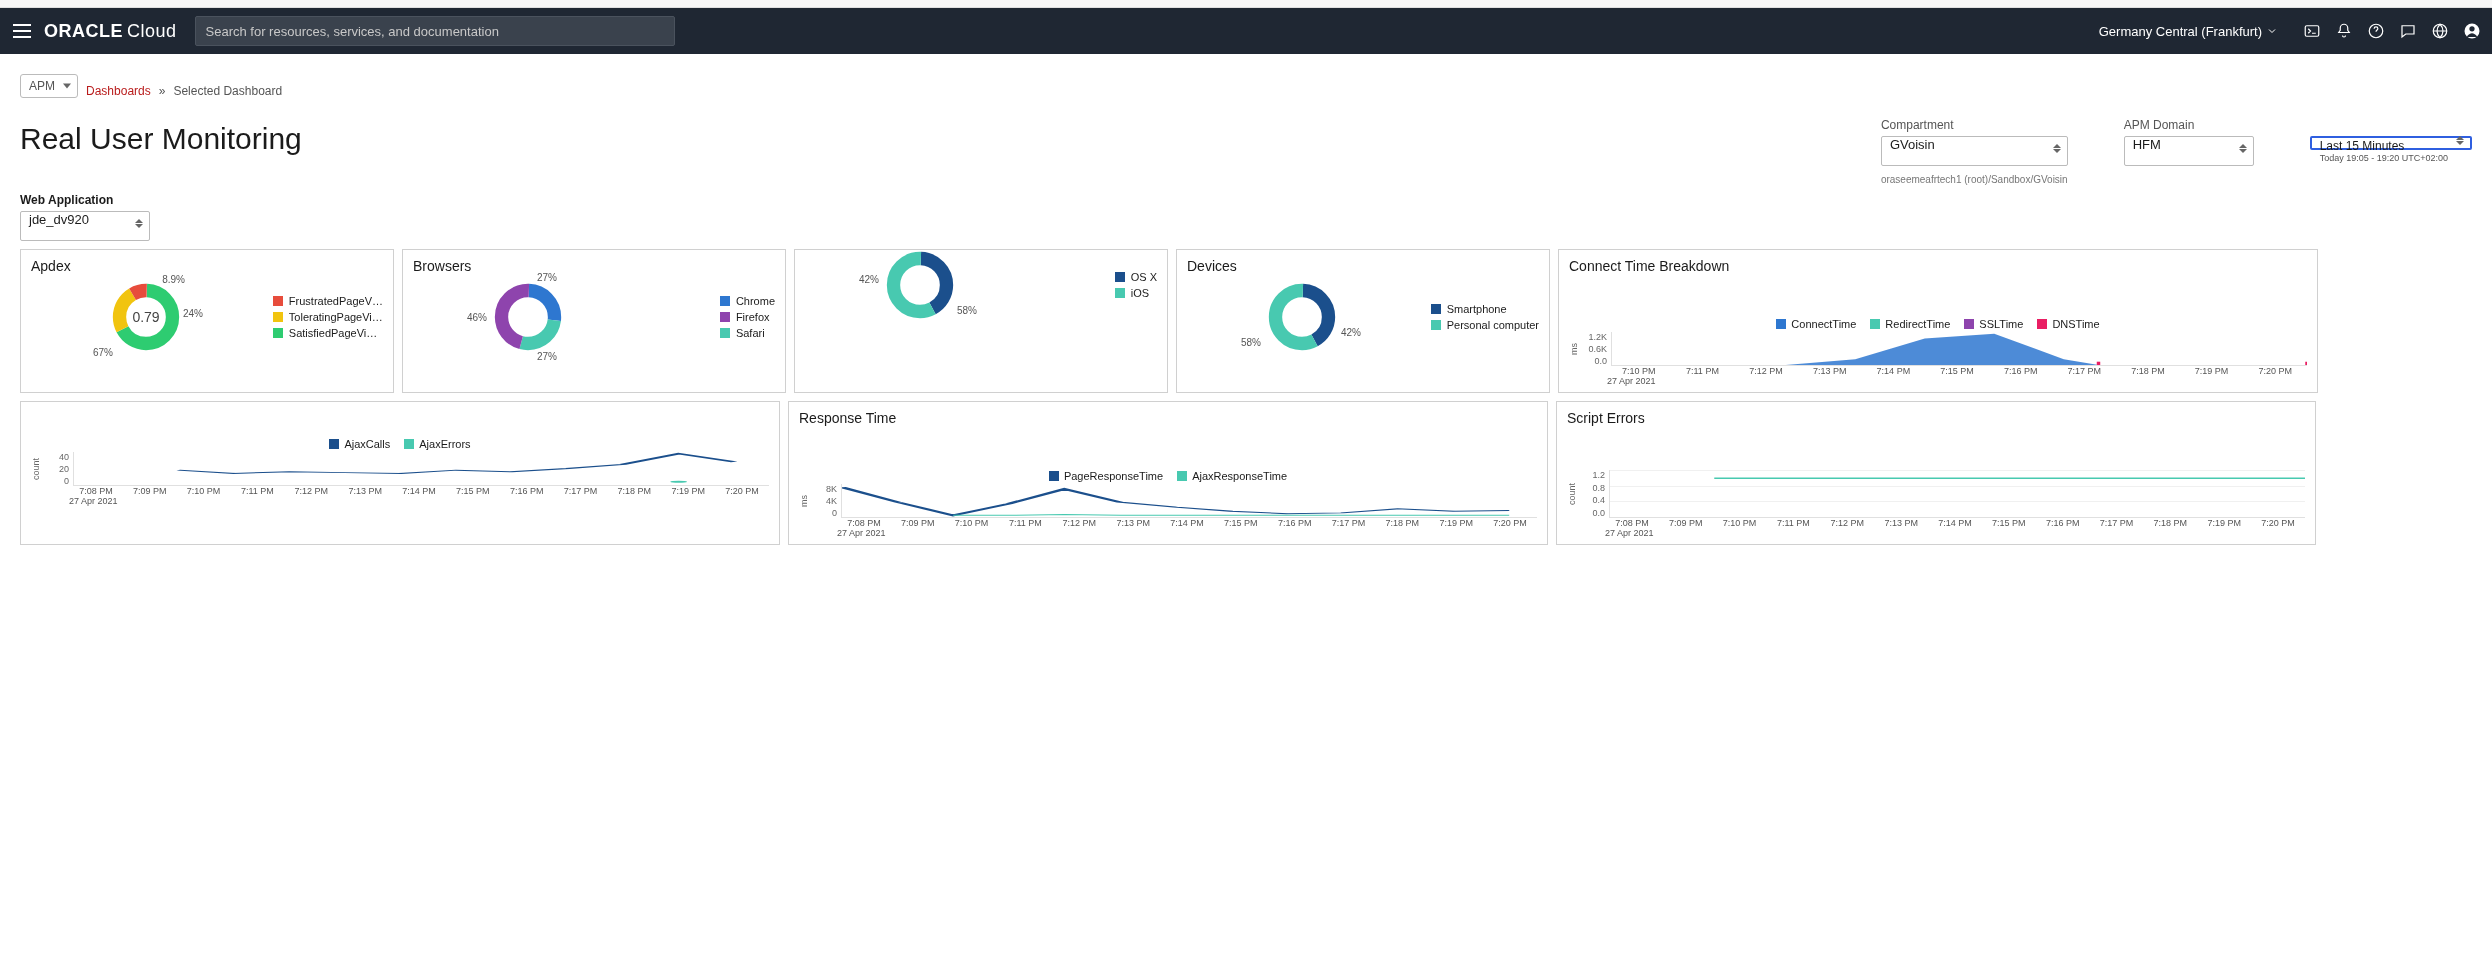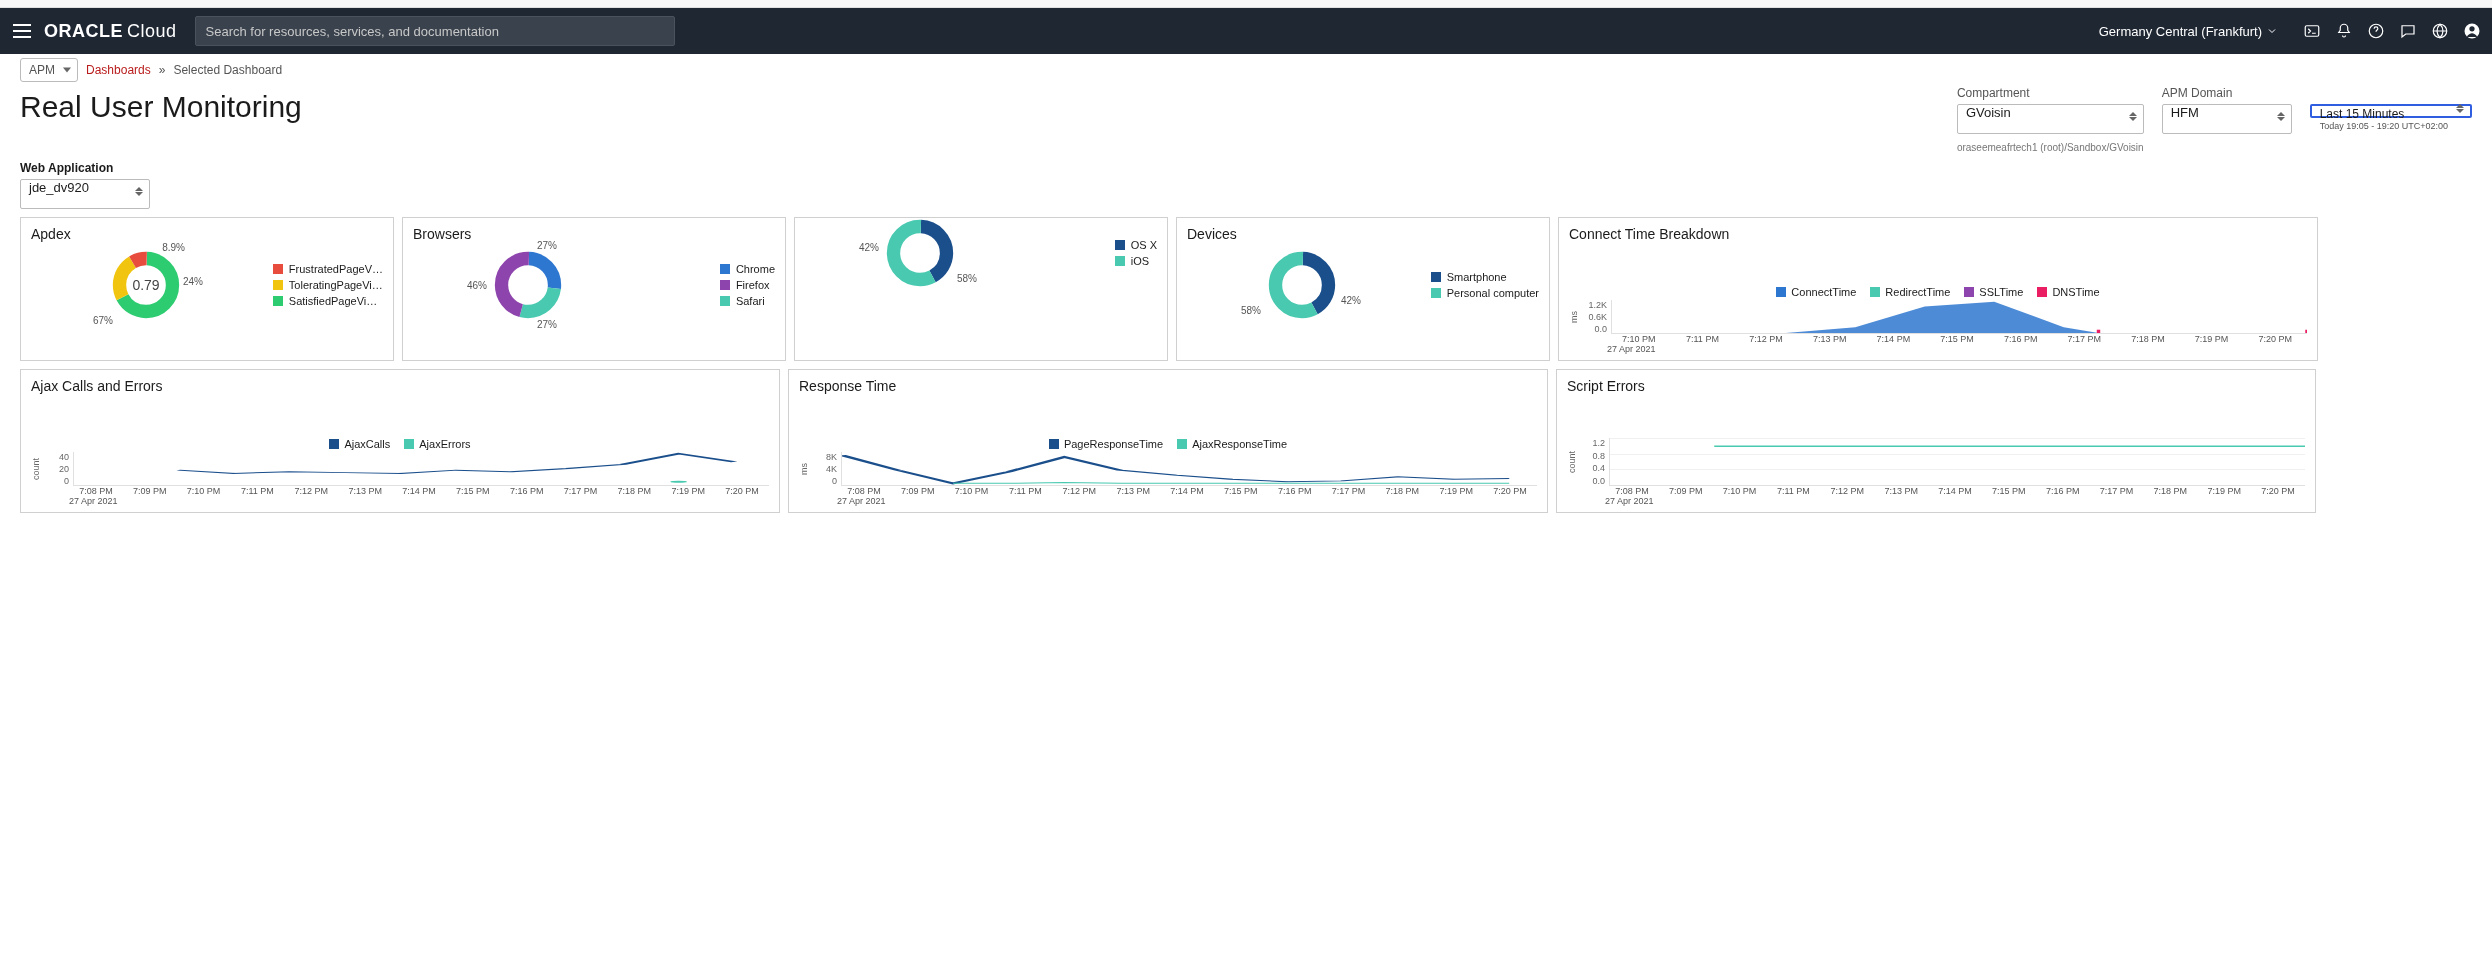--- a/index.html
+++ b/index.html
@@ -11,28 +11,28 @@
   .brand { font-size:18px; letter-spacing:.5px; display:flex; align-items:baseline; gap:4px; font-weight:300;}
   .brand b{font-weight:600;}
   .search-wrap { position:relative; margin-left:8px;}
   .search-wrap input { width:480px; height:30px; background:#3a424d; border:1px solid #4a525d; color:#fff; padding:0 10px; font-size:13px; border-radius:2px;}
   .search-wrap input::placeholder{color:#c8c8c8;}
   .spacer{flex:1;}
   .region { font-size:13px; display:flex; align-items:center; gap:4px; cursor:pointer;}
   .hicons { display:flex; gap:12px; margin-left:14px; align-items:center;}
   .hicon { width:20px; height:20px; display:flex; align-items:center; justify-content:center; cursor:pointer; color:#fff;}
   .hicon svg{width:18px;height:18px;fill:none;stroke:#fff;stroke-width:1.6;}
-  .crumbs-row{display:flex;align-items:center;gap:8px;padding:4px 20px;font-size:12px;color:#555;}
+  .crumbs-row{display:flex;align-items:flex-end;gap:8px;padding:20px 20px;font-size:12px;color:#555;}
   .apm-sel{border:1px solid #bbb;border-radius:3px;padding:4px 22px 4px 8px;font-size:12px;background:#fff;position:relative;cursor:pointer;}
   .apm-sel::after{content:"";position:absolute;right:6px;top:50%;width:0;height:0;border-left:4px solid transparent;border-right:4px solid transparent;border-top:5px solid #666;transform:translateY(-50%);}
   .crumbs-row a{color:#b91c1c;text-decoration:none;}
   .page-row{display:flex;align-items:flex-start;justify-content:space-between;padding:0 20px;}
   h1.page-title{font-size:30px;font-weight:400;margin-top:4px;}
   .filters{display:flex;gap:18px;align-items:flex-start;}
-  .fil-col{display:flex;flex-direction:column;gap:4px;font-size:12px;}
+  .fil-col{display:flex;flex-direction:column;gap:4px;font-size:12px;margin-left:38px;}
   .fil-col label{color:#555;font-size:12px;}
   .fil-sel{border:1px solid #bbb;height:30px;min-width:130px;padding:0 22px 2px 8px;font-size:13px;position:relative;background:#fff;border-radius:2px;cursor:pointer;}
   .fil-sel::after{content:"";position:absolute;right:6px;top:50%;width:0;height:0;border-left:4px solid transparent;border-right:4px solid transparent;border-top:4px solid #666;transform:translateY(-2px);}
   .fil-sel::before{content:"";position:absolute;right:6px;top:50%;width:0;height:0;border-left:4px solid transparent;border-right:4px solid transparent;border-bottom:4px solid #666;transform:translateY(-7px);}
   .time-sel{border:2px solid #2f5fe0;height:14px;min-width:130px;padding:2px 22px 2px 8px;position:relative;background:#fff;border-radius:2px;cursor:pointer;}
   .time-sel .t1{font-size:12px;display:block;line-height:1;}
   .time-sel .t2{font-size:9px;color:#555;display:block;line-height:1;margin-top:2px;}
   .time-sel::after{content:"";position:absolute;right:6px;top:50%;width:0;height:0;border-left:4px solid transparent;border-right:4px solid transparent;border-top:4px solid #666;transform:translateY(-2px);}
   .time-sel::before{content:"";position:absolute;right:6px;top:50%;width:0;height:0;border-left:4px solid transparent;border-right:4px solid transparent;border-bottom:4px solid #666;transform:translateY(-7px);}
   .sub-path{font-size:10px;color:#777;margin-top:4px;}
@@ -318,21 +318,20 @@
           <span>7:17 PM</span>
           <span>7:18 PM</span>
           <span>7:19 PM</span>
           <span>7:20 PM</span>
         </div>
       <div class="xdate">27 Apr 2021</div>
     </div>
   </div>
 
   <div class="panel p-wide">
-    <h3>Ajax Calls and Errors</h3>
     <div class="chart-body">
       <div class="mini-legend">
         <div class="row">
             <span class="sw" style="background:#1b4f8c"></span>
             <span>AjaxCalls</span>
           </div>
         <div class="row">
             <span class="sw" style="background:#48c9b0"></span>
             <span>AjaxErrors</span>
           </div>

